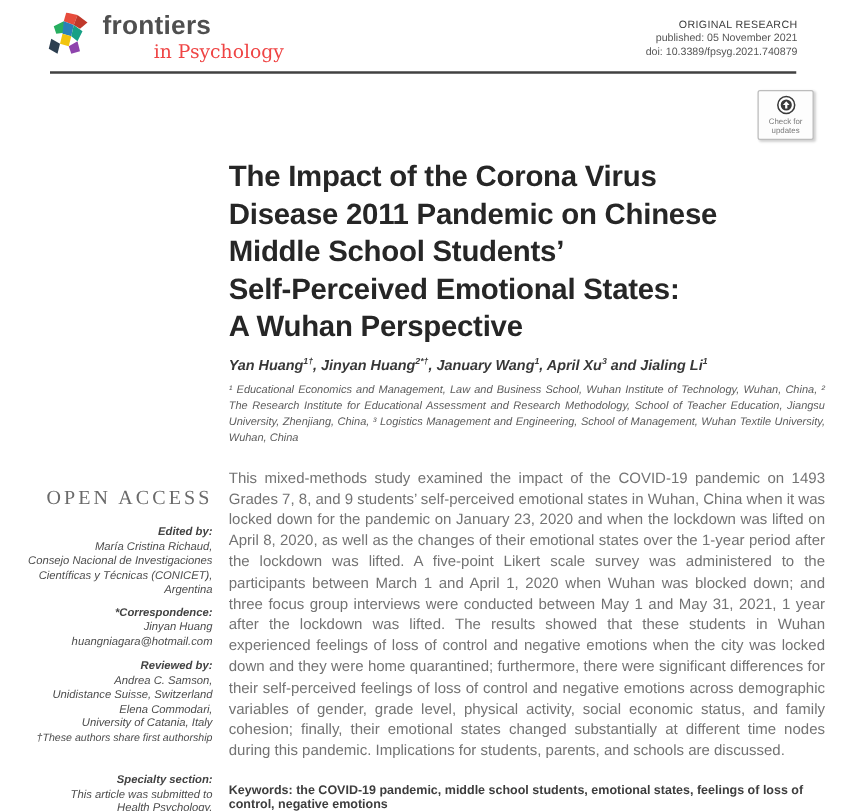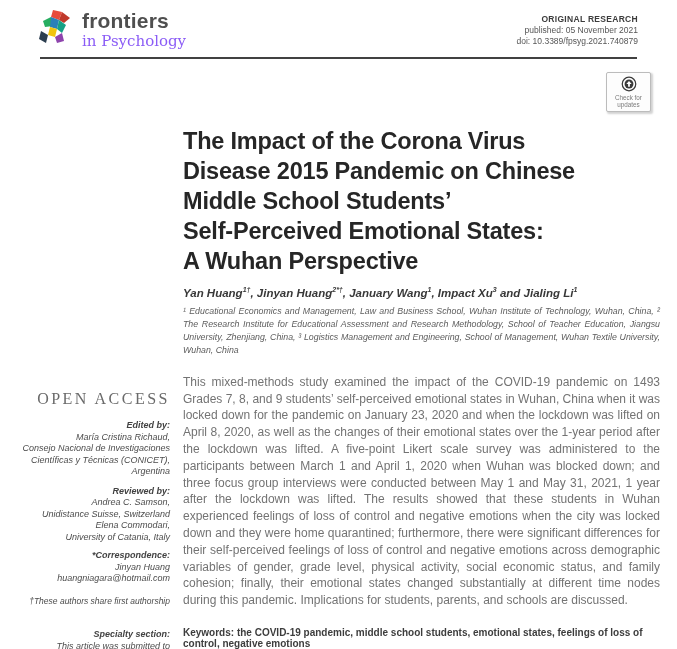--- a/index.html
+++ b/index.html
@@ -13,27 +13,27 @@
   }
   .page { position:absolute; inset:0; background:#fff; }
 
   
   .logo { position:absolute; left:38px; top:9px; display:flex; align-items:flex-start;justify-content:flex-end; }
   .logo-icon { width:38px; height:44px; margin-right:6px; margin-top:1px; }
   .logo-text .brand {
     font-size:21px; font-weight:bold; color:#4f4f4f; line-height:23px; letter-spacing:0.2px;
   }
   .logo-text .journal {
-    font-family:"DejaVu Serif", serif; font-size:15px; color:#8b5cf6; line-height:18px;
+    font-family:"DejaVu Serif", serif; font-size:15px; color:#ef4444; line-height:18px;margin-left:41px;
   }
   .header-meta {
     position:absolute; right:39px; top:14px; text-align:right;
     font-size:8.5px; line-height:11px; color:#565656;
   }
-  .header-meta .article-type { font-weight:bold; color:#3c3c3c; letter-spacing:0.3px; }
+  .header-meta .article-type { font-weight:normal; color:#3c3c3c; letter-spacing:0.3px; }
   .rule { position:absolute; left:40px; right:40px; top:57px; height:2px; background:#414141; }
 
   
   .badge {
     position:absolute; left:606px; top:72px; width:45px; height:40px;
     background:#fdfdfd; border:1px solid #bcbcbc; border-radius:2px;
     box-shadow:1.5px 1.5px 2px rgba(0,0,0,0.18);
     display:flex; flex-direction:column; align-items:center; justify-content:center;
     cursor:pointer;
   }
@@ -69,21 +69,21 @@
   .open-access {
     font-style:normal; font-family:"Liberation Serif", serif;
     font-size:16px; letter-spacing:2.5px; color:#6a6a6a; line-height:14px;
   }
   .sb-block { margin-top:14px; }
   .sb-block.reviewed { margin-top:8px; }
   .sb-block.correspondence { margin-top:7px; }
   .sb-label { font-weight:bold; font-style:italic; color:#424242; }
   .sb-text { white-space:pre-line; }
   .sb-email { color:#4c4c4c; cursor:pointer; }
-  .sb-note { margin-top:11px; font-size:8.5px; }
+  .sb-note { font-size:8.5px; }
   .sb-block.specialty { margin-top:22px; }
 </style>
 </head>
 <body>
 
 <div class="page">
 
   <div class="logo">
     <svg class="logo-icon" viewBox="0 0 38 44">
       <polygon points="15,0 24,2 21,10 13,7" fill="#e74c3c"></polygon>
@@ -113,57 +113,57 @@
     <svg viewBox="0 0 18 18">
       <circle cx="9" cy="9" r="7.6" fill="#ffffff" stroke="#3a3a3a" stroke-width="1.4"></circle>
       <circle cx="9" cy="9" r="5" fill="#3a3a3a"></circle>
       <polygon points="9,5.6 12,9 10,9 10,12.2 8,12.2 8,9 6,9" fill="#ffffff"></polygon>
     </svg>
     <div class="badge-label">Check for updates</div>
   </div>
 
   <div class="content">
     <h1 class="title">The Impact of the Corona Virus
-Disease 2015 Pandemic on Chinese
+Disease 2011 Pandemic on Chinese
 Middle School Students’
 Self-Perceived Emotional States:
 A Wuhan Perspective</h1>
 
-    <div class="authors"><span><span>Yan Huang</span><sup>1†</sup></span><span><span>, Jinyan Huang</span><sup>2*†</sup></span><span><span>, January Wang</span><sup>1</sup></span><span><span>, Impact Xu</span><sup>3</sup></span><span><span> and Jialing Li</span><sup>1</sup></span></div>
+    <div class="authors"><span><span>Yan Huang</span><sup>1†</sup></span><span><span>, Jinyan Huang</span><sup>2*†</sup></span><span><span>, January Wang</span><sup>1</sup></span><span><span>, April Xu</span><sup>3</sup></span><span><span> and Jialing Li</span><sup>1</sup></span></div>
 
     <div class="affiliations">¹ Educational Economics and Management, Law and Business School, Wuhan Institute of Technology, Wuhan, China, ² The Research Institute for Educational Assessment and Research Methodology, School of Teacher Education, Jiangsu University, Zhenjiang, China, ³ Logistics Management and Engineering, School of Management, Wuhan Textile University, Wuhan, China</div>
 
     <div class="abstract">This mixed-methods study examined the impact of the COVID-19 pandemic on 1493 Grades 7, 8, and 9 students’ self-perceived emotional states in Wuhan, China when it was locked down for the pandemic on January 23, 2020 and when the lockdown was lifted on April 8, 2020, as well as the changes of their emotional states over the 1-year period after the lockdown was lifted. A five-point Likert scale survey was administered to the participants between March 1 and April 1, 2020 when Wuhan was blocked down; and three focus group interviews were conducted between May 1 and May 31, 2021, 1 year after the lockdown was lifted. The results showed that these students in Wuhan experienced feelings of loss of control and negative emotions when the city was locked down and they were home quarantined; furthermore, there were significant differences for their self-perceived feelings of loss of control and negative emotions across demographic variables of gender, grade level, physical activity, social economic status, and family cohesion; finally, their emotional states changed substantially at different time nodes during this pandemic. Implications for students, parents, and schools are discussed.</div>
 
     <div class="keywords">Keywords: the COVID-19 pandemic, middle school students, emotional states, feelings of loss of control, negative emotions</div>
   </div>
 
   <div class="sidebar">
     <div class="open-access">OPEN ACCESS</div>
 
     <div class="sb-block edited">
       <div class="sb-label">Edited by:</div>
       <div class="sb-text">María Cristina Richaud,
 Consejo Nacional de Investigaciones
 Científicas y Técnicas (CONICET),
 Argentina</div>
     </div>
 
+    <div class="sb-block correspondence">
+      <div class="sb-label">*Correspondence:</div>
+      <div class="sb-text">Jinyan Huang</div>
+      <div class="sb-email">huangniagara@hotmail.com</div>
+    </div>
+
     <div class="sb-block reviewed">
       <div class="sb-label">Reviewed by:</div>
       <div class="sb-text">Andrea C. Samson,
 Unidistance Suisse, Switzerland
 Elena Commodari,
 University of Catania, Italy</div>
-    </div>
-
-    <div class="sb-block correspondence">
-      <div class="sb-label">*Correspondence:</div>
-      <div class="sb-text">Jinyan Huang</div>
-      <div class="sb-email">huangniagara@hotmail.com</div>
     </div>
 
     <div class="sb-note">†These authors share first authorship</div>
 
     <div class="sb-block specialty">
       <div class="sb-label">Specialty section:</div>
       <div class="sb-text">This article was submitted to
 Health Psychology,</div>
     </div>
   </div>

